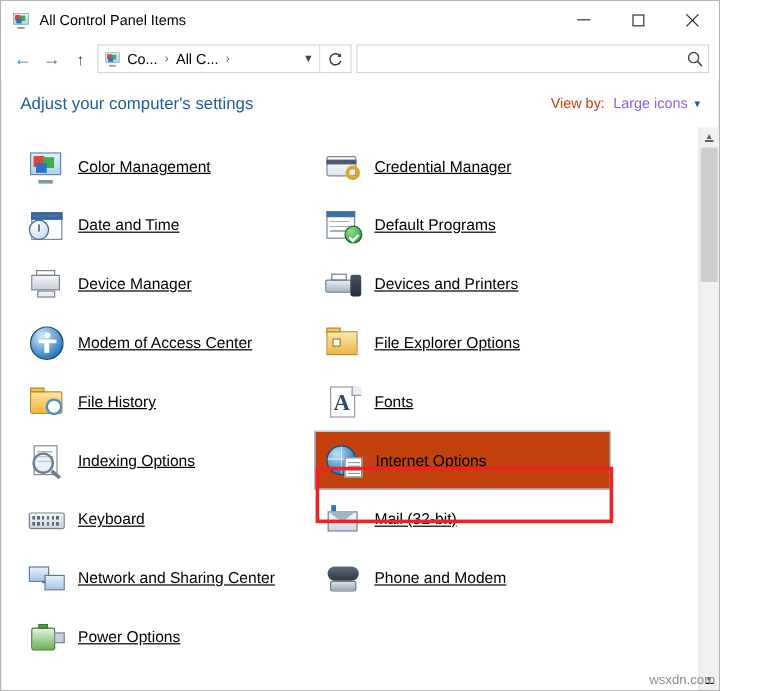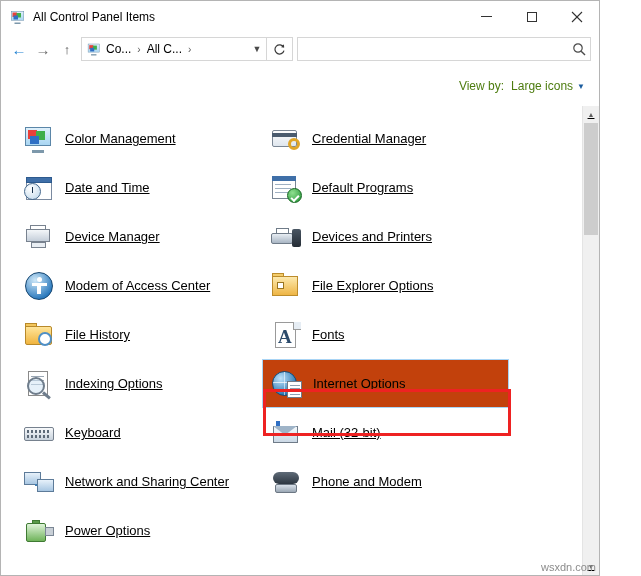--- a/index.html
+++ b/index.html
@@ -203,23 +203,23 @@
   .header-title {
     font-size: 14px;
     color: #1b5c9e;
   }
   .viewby {
     margin-left: auto;
     display: flex;
     align-items: baseline;
     font-size: 12px;
   }
-  .viewby-label { color: #4d7c0f; }
+  .viewby-label { color: #c2410c; }
   .viewby-value {
-    color: #4d7c0f;
+    color: #8b5cf6;
     margin-left: 7px;
   }
   .viewby-caret {
     color: #1b5c9e;
     font-size: 8px;
     margin-left: 4px;
     position: relative;
     top: -1px;
   }
 
@@ -674,20 +674,21 @@
       <div class="search-icon">
         <svg width="15" height="15" viewBox="0 0 15 15">
           <circle cx="6" cy="6" r="4.2" fill="none" stroke="#4a4a4a" stroke-width="1.2"></circle>
           <line x1="9.2" y1="9.2" x2="13" y2="13" stroke="#4a4a4a" stroke-width="1.4"></line>
         </svg>
       </div>
     </div>
   </div>
 
   <div class="header">
+    <div class="header-title">Adjust your computer's settings</div>
     <div class="viewby">
       <span class="viewby-label">View by:</span>
       <span class="viewby-value">Large icons</span>
       <span class="viewby-caret">▼</span>
     </div>
   </div>
 
   <div class="content">
     <div class="items-pane">
       <div class="grid">

